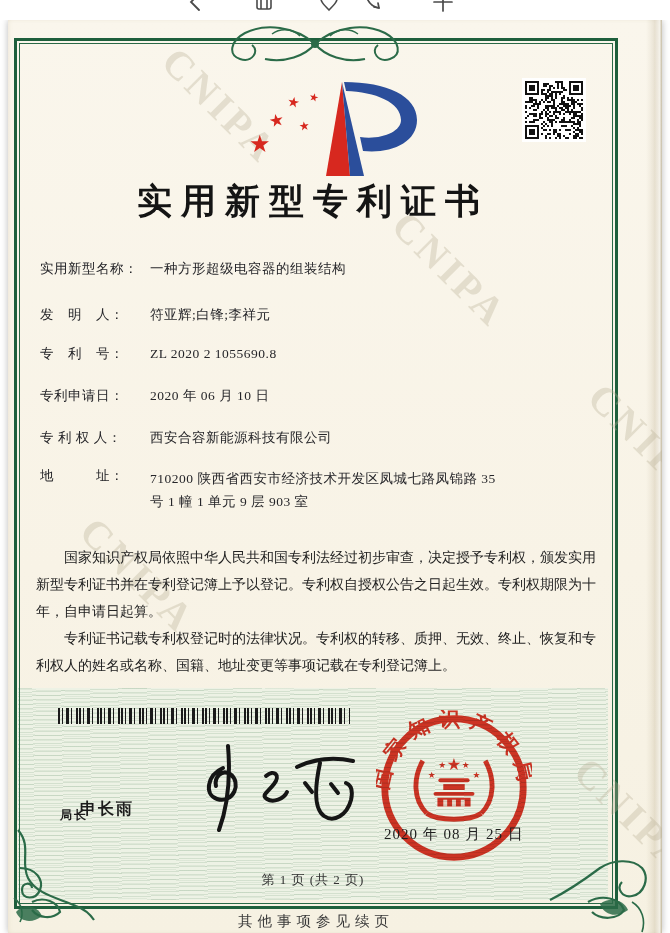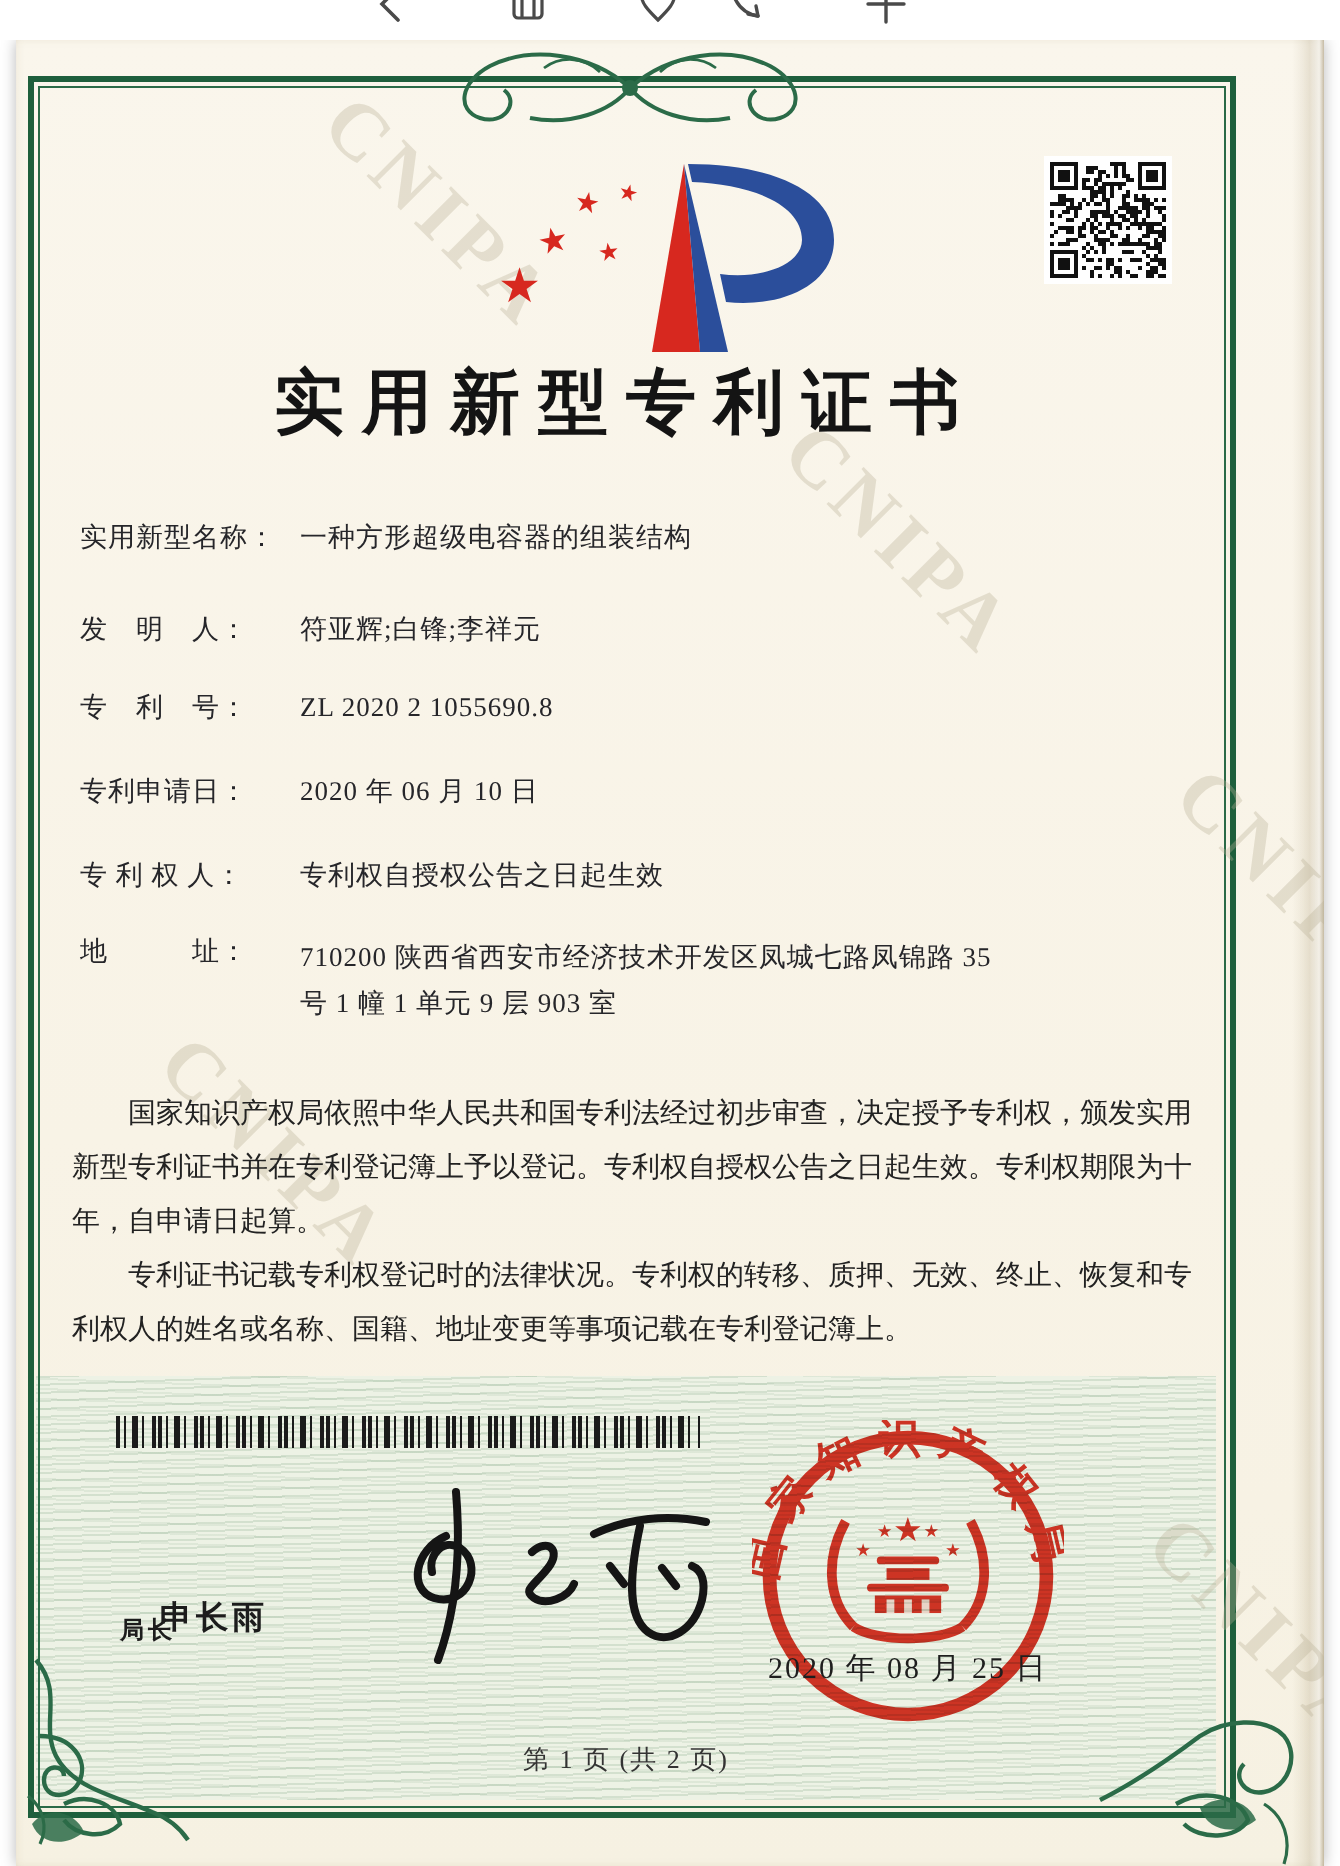--- a/index.html
+++ b/index.html
@@ -474,21 +474,21 @@
     <div class="row" style="top:286px">
       <span class="lb">发　明　人：</span><span>符亚辉;白锋;李祥元</span>
     </div>
     <div class="row" style="top:325px">
       <span class="lb">专　利　号：</span><span>ZL 2020 2 1055690.8</span>
     </div>
     <div class="row" style="top:367px">
       <span class="lb">专利申请日：</span><span>2020 年 06 月 10 日</span>
     </div>
     <div class="row" style="top:409px">
-      <span class="lb">专 利 权 人：</span><span>专利权自授权公告之日起生效</span>
+      <span class="lb">专 利 权 人：</span><span>西安合容新能源科技有限公司</span>
     </div>
     <div class="row" style="top:447px">
       <span class="lb" style="vertical-align:top">地　　　址：</span><span class="addr-lines"><span>710200 陕西省西安市经济技术开发区凤城七路凤锦路 35</span><br><span>号 1 幢 1 单元 9 层 903 室</span></span>
     </div>
 
     <div class="paras">
       <p>国家知识产权局依照中华人民共和国专利法经过初步审查，决定授予专利权，颁发实用新型专利证书并在专利登记簿上予以登记。专利权自授权公告之日起生效。专利权期限为十年，自申请日起算。</p>
       <p>专利证书记载专利权登记时的法律状况。专利权的转移、质押、无效、终止、恢复和专利权人的姓名或名称、国籍、地址变更等事项记载在专利登记簿上。</p>
     </div>
 
@@ -531,16 +531,17 @@
         <path d="M48,52 C38,70 38,92 52,106" fill="none" stroke="#dc2b1c" stroke-width="5"></path>
         <path d="M112,52 C122,70 122,92 108,106" fill="none" stroke="#dc2b1c" stroke-width="5"></path>
         <path d="M52,106 C64,114 96,114 108,106" fill="none" stroke="#dc2b1c" stroke-width="5"></path>
       </g>
     </svg>
 
     <div class="seal-date">2020 年 08 月 25 日</div>
 
     <div class="pagefoot">第 1 页 (共 2 页)</div>
 
+    <div class="contnote">其他事项参见续页</div>
 
     <div class="paper-crease"></div>
   </div>
 </div>
 
 </body></html>

